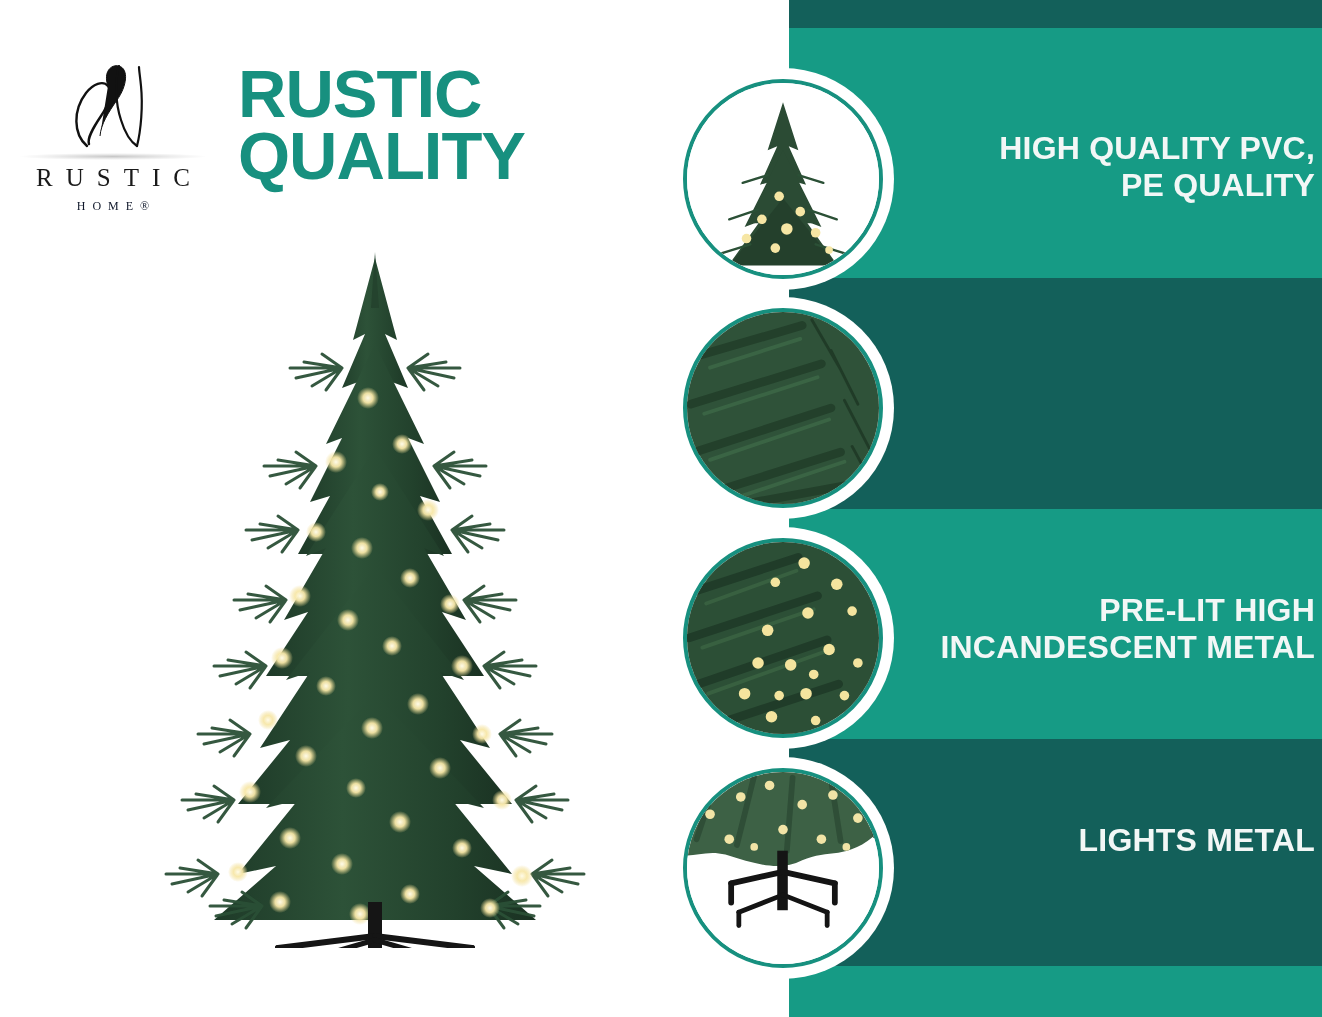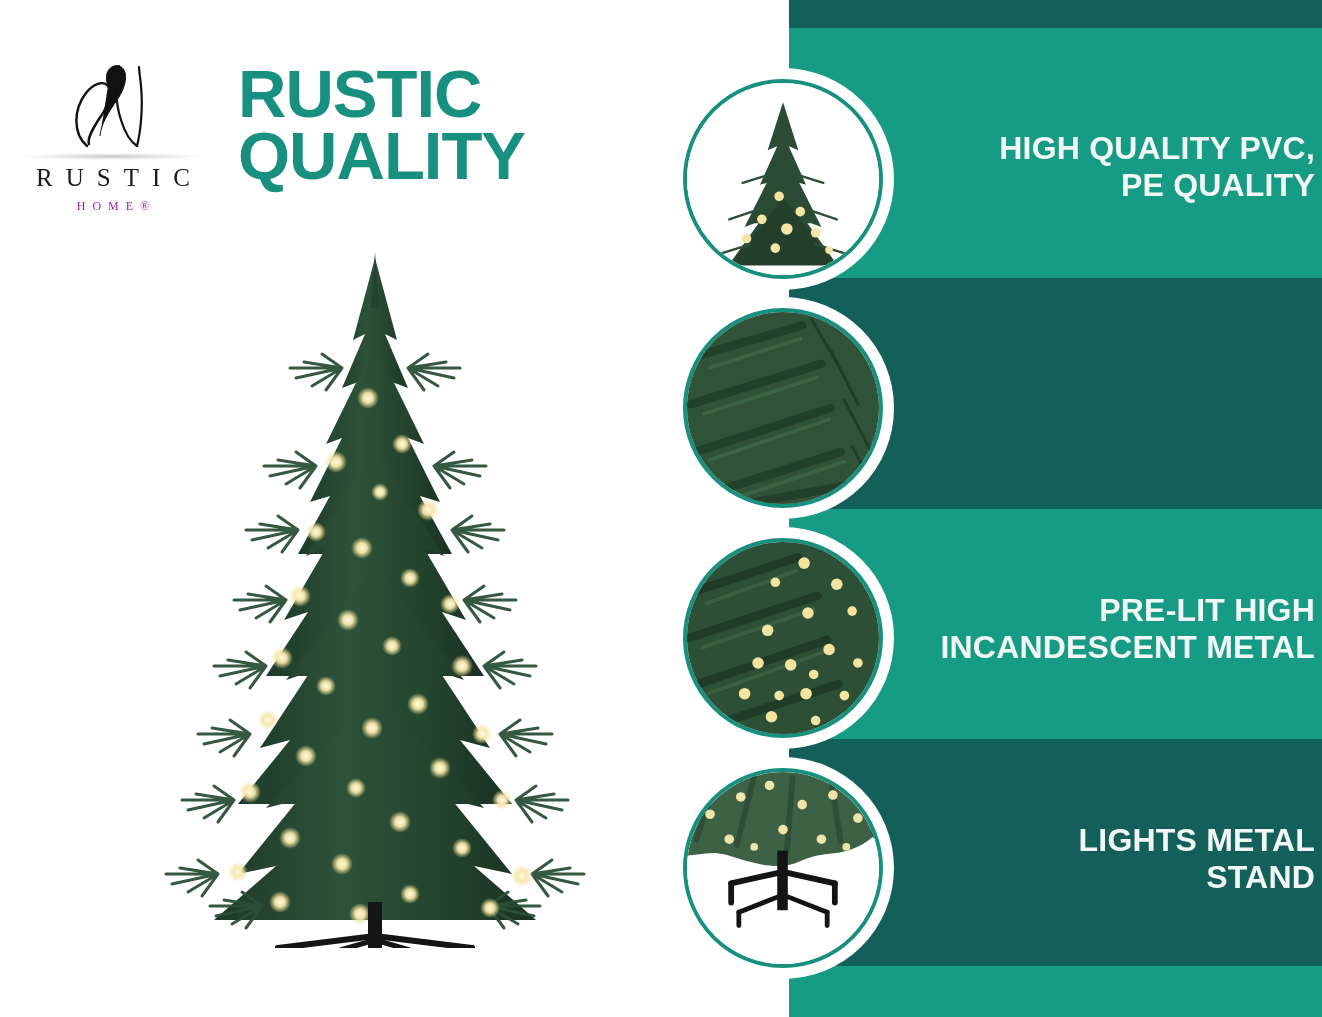--- a/index.html
+++ b/index.html
@@ -44,21 +44,21 @@
     letter-spacing: 13px;
     color: #1a1a1a;
     padding-left: 13px;
     margin-top: 4px;
     white-space: nowrap;
   }
   .logo-sub {
     font-family: "Liberation Serif", serif;
     font-size: 12px;
     letter-spacing: 7px;
-    color: #a21caf;
+    color: #0f172a;
     padding-left: 7px;
     margin-top: 7px;
     white-space: nowrap;
   }
   .logo-shadow {
     width: 186px; height: 7px;
     margin: 1px auto 0 auto;
     border-radius: 50%;
     background: radial-gradient(ellipse at center, rgba(0,0,0,0.22) 0%, rgba(0,0,0,0.07) 45%, rgba(0,0,0,0) 72%);
   }
@@ -360,16 +360,15 @@
           <path d="M46 116 L46 136" stroke-width="6"></path>
           <path d="M154 116 L154 136" stroke-width="6"></path>
           <path d="M54 146 L54 160" stroke-width="5"></path>
           <path d="M146 146 L146 160" stroke-width="5"></path>
         </g>
       </svg>
     </div>
   </div>
   <div class="feature-text" style="top:822px;">
     <div>LIGHTS METAL</div>
-    <div>STAND</div>
   </div>
 
 </div>
 
 </body></html>

